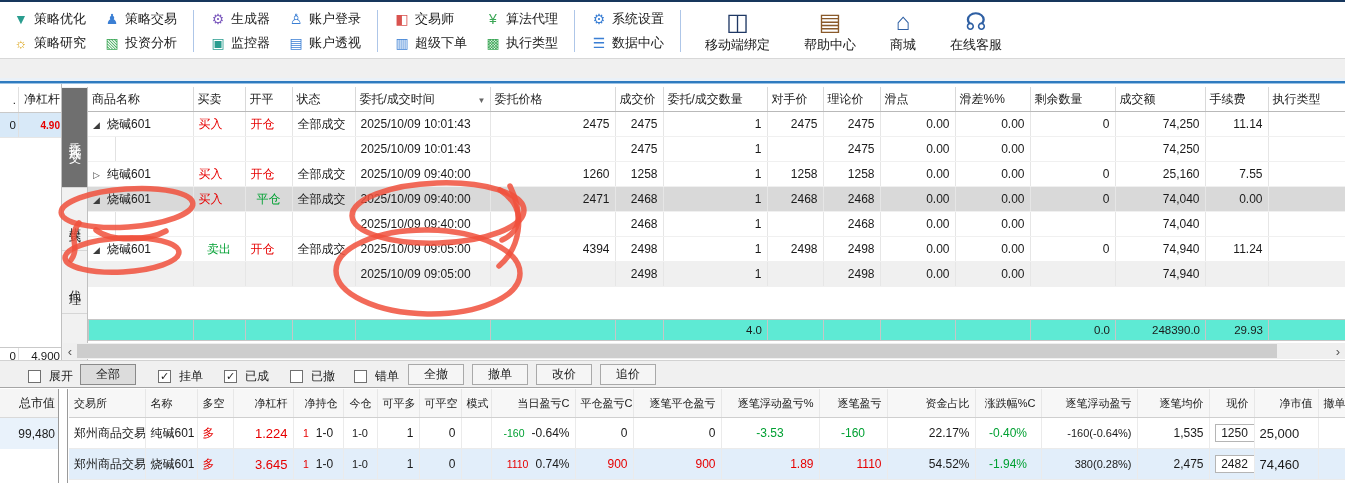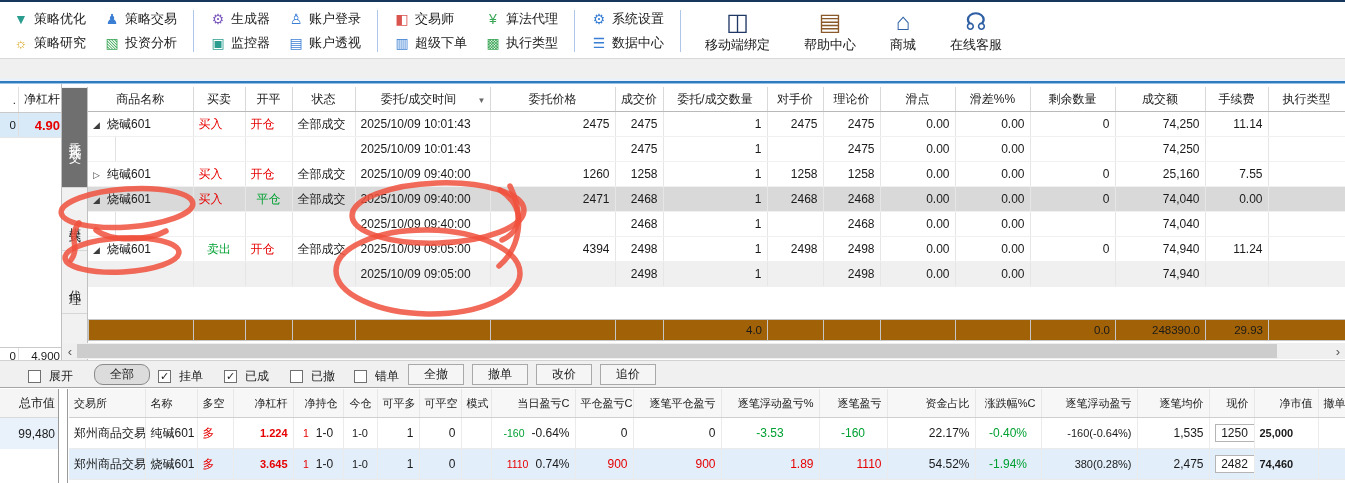--- a/index.html
+++ b/index.html
@@ -25,46 +25,46 @@
         box-shadow:inset 0 -3px 0 #eaf1f8;}
 
   
   .workspace{position:absolute;left:0;top:81px;width:100%;height:277px;background:#fff;border-top:1px solid #9cc3e5;box-sizing:border-box;}
 
   .left-pane{position:absolute;left:0;top:0;width:62px;height:277px;border-right:1px solid #c0c0c0;box-sizing:border-box;overflow:hidden;}
   .lp-header{position:absolute;top:3px;left:0;width:62px;height:26px;border-bottom:1px solid #c9c9c9;display:flex;box-sizing:border-box;}
   .lp-a{width:16px;display:flex;align-items:center;justify-content:flex-end;padding-right:2px;border-right:1px solid #e0e0e0;overflow:hidden;font-size:11.5px;}
   .lp-b{flex:1;display:flex;align-items:center;justify-content:flex-end;padding-right:2px;overflow:hidden;white-space:nowrap;}
   .lp-row{position:absolute;top:29px;left:0;width:62px;height:25px;background:#d8e9f8;display:flex;border-bottom:1px solid #e6e6e6;box-sizing:border-box;}
-  .lp-row .lp-b{font-weight:bold;font-size:13px;color:var(--red);}
+  .lp-row .lp-b{font-weight:bold;font-size:10px;color:var(--red);}
   .lp-sum{position:absolute;top:263px;left:0;width:62px;height:18px;display:flex;border-top:1px solid #c9c9c9;border-bottom:1px solid #c9c9c9;box-sizing:border-box;font-size:11.5px;background:#fff;}
 
   .tab-strip{position:absolute;left:62px;top:3px;width:26px;height:274px;background:#f1f1f1;border-right:1px solid #c0c0c0;box-sizing:border-box;}
   .vtab{position:absolute;left:0;width:25px;writing-mode:vertical-rl;text-orientation:upright;
         display:flex;align-items:center;justify-content:center;font-size:12px;letter-spacing:3px;
         color:#222;cursor:pointer;background:#f1f1f1;border-bottom:1px solid #d6d6d6;box-sizing:border-box;}
   .vtab.active{background:#6f6f6f;color:#fff;}
 
   .orders-wrap{position:absolute;left:88px;top:3px;width:1257px;overflow:hidden;}
   table{border-collapse:collapse;table-layout:fixed;}
   #orders-table{width:1257px;}
-  #orders-table th{height:24px;font-weight:normal;text-align:center;padding:0 4px;background:#fff;
+  #orders-table th{height:24px;font-weight:normal;text-align:left;padding:0 4px;background:#fff;
         border-right:1px solid #d9d9d9;border-bottom:1px solid #b9b9b9;overflow:hidden;white-space:nowrap;}
   #orders-table td{height:24px;padding:0 5px;border-right:1px solid #e6e6e6;border-bottom:1px solid #f0f0f0;
         overflow:hidden;white-space:nowrap;background:#fff;}
   #orders-table tr.selected td{background:#d9d9d9;}
   #orders-table tr.alt td{background:#f0f0f0;}
   #orders-table td.indent{background-image:linear-gradient(#e2e2e2,#e2e2e2);background-repeat:no-repeat;background-position:27px 0;background-size:1px 100%;}
   .num{text-align:right;}
   .tree-glyph{display:inline-block;width:14px;font-size:9px;color:#3c3c3c;}
   .sort-arrow{float:right;font-size:8px;color:#666;margin-top:5px;}
 
   .orders-summary{position:absolute;left:88px;top:235px;width:1257px;}
   #orders-sum-table{width:1257px;}
-  #orders-sum-table td{height:20px;padding:0 5px;border:1px solid #c6c6c6;background:#a16207;
+  #orders-sum-table td{height:20px;padding:0 5px;border:1px solid #c6c6c6;background:#5eead4;
         font-size:11.5px;text-align:right;overflow:hidden;white-space:nowrap;}
 
   .hscroll{position:absolute;left:63px;top:259px;width:1282px;height:16px;background:#efefef;}
   .hscroll .arr{position:absolute;top:0;width:14px;height:16px;display:flex;align-items:center;justify-content:center;color:#555;font-size:13px;cursor:pointer;}
   .hscroll .arr.r{right:0;}
   .hscroll .thumb{position:absolute;left:14px;top:1px;width:1200px;height:14px;background:#cdcdcd;cursor:pointer;}
 
   
   .filter-bar{position:absolute;left:0;top:358px;width:100%;height:28px;background:#f0f0f0;
         border-top:1px solid #d2d2d2;border-bottom:1px solid #a6a6a6;box-sizing:border-box;}
@@ -82,21 +82,21 @@
   .splitter{position:absolute;left:58px;top:0;width:10px;height:96px;border-left:1px solid #9a9a9a;border-right:1px solid #9a9a9a;background:#fff;box-sizing:border-box;cursor:col-resize;}
   .positions-wrap{position:absolute;left:69px;top:0;right:0;height:96px;overflow:hidden;}
   #positions-table{width:1297px;}
   #positions-table th{height:28px;font-weight:normal;font-size:11px;padding:0 5px;background:#f7f7f7;
         border-bottom:1px solid #cfcfcf;border-right:1px solid #e7e7e7;overflow:hidden;white-space:nowrap;}
   #positions-table td{height:30px;padding:0 5px;border-right:1px solid #ebebeb;border-bottom:1px solid #ebebeb;
         overflow:hidden;white-space:nowrap;background:#fff;}
   #positions-table tr.blue td{background:#e2eefa;}
   .al{text-align:left;} .ac{text-align:center;} .ar{text-align:right;}
   .red{color:var(--red);} .green{color:var(--green);text-align:center;}
-  .bold{font-weight:bold;font-size:11px;}
+  .bold{font-weight:normal;font-size:13px;}
   .sub{font-size:11px;} .small{font-size:11px;}
   .pa{font-size:10.5px;margin-right:7px;}
   .px-box{display:inline-block;border:1px solid #b5b5b5;background:#fff;padding:1px 5px;min-width:28px;text-align:center;}
 
   .anno{position:absolute;inset:0;width:1345px;height:483px;pointer-events:none;z-index:60;}
 </style>
 </head>
 <body>
 
 <div class="screen">
@@ -443,21 +443,21 @@
       <div class="thumb"></div>
       <span class="arr r">›</span>
     </div>
   </div>
 
   <div class="filter-bar" id="filterbar">
       <label class="fcb" style="left: 28px;">
         <span class="cb-box"></span>
         <span>展开</span>
       </label>
-      <div class="fbtn active" style="left: 94px; border-radius: 9px;">全部</div>
+      <div class="fbtn active" style="left: 80px;">全部</div>
       <label class="fcb" style="left: 158px;">
         <span class="cb-box">✓</span>
         <span>挂单</span>
       </label>
       <label class="fcb" style="left: 224px;">
         <span class="cb-box">✓</span>
         <span>已成</span>
       </label>
       <label class="fcb" style="left: 290px;">
         <span class="cb-box"></span>

